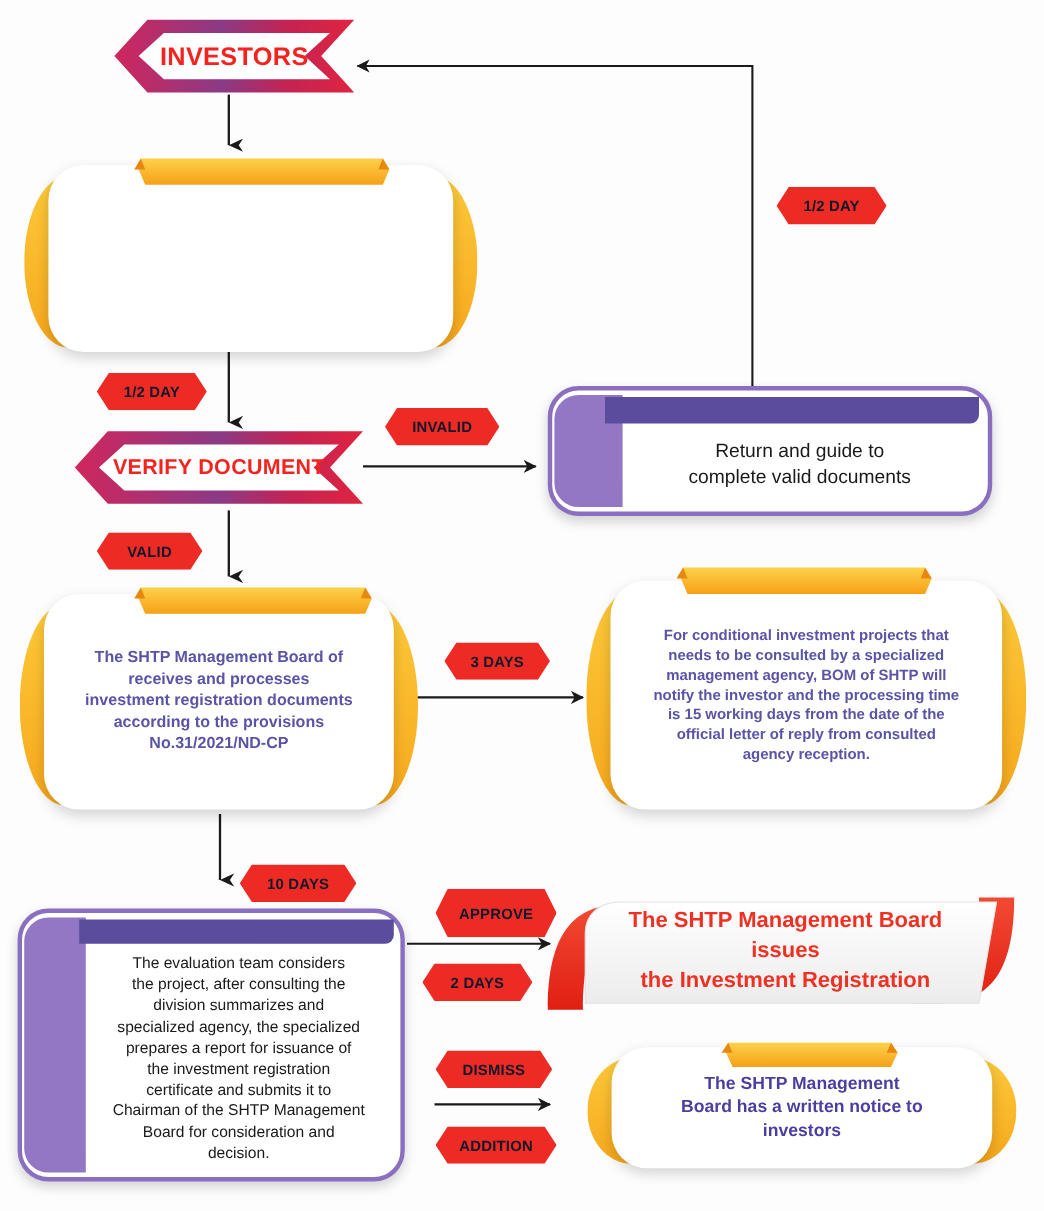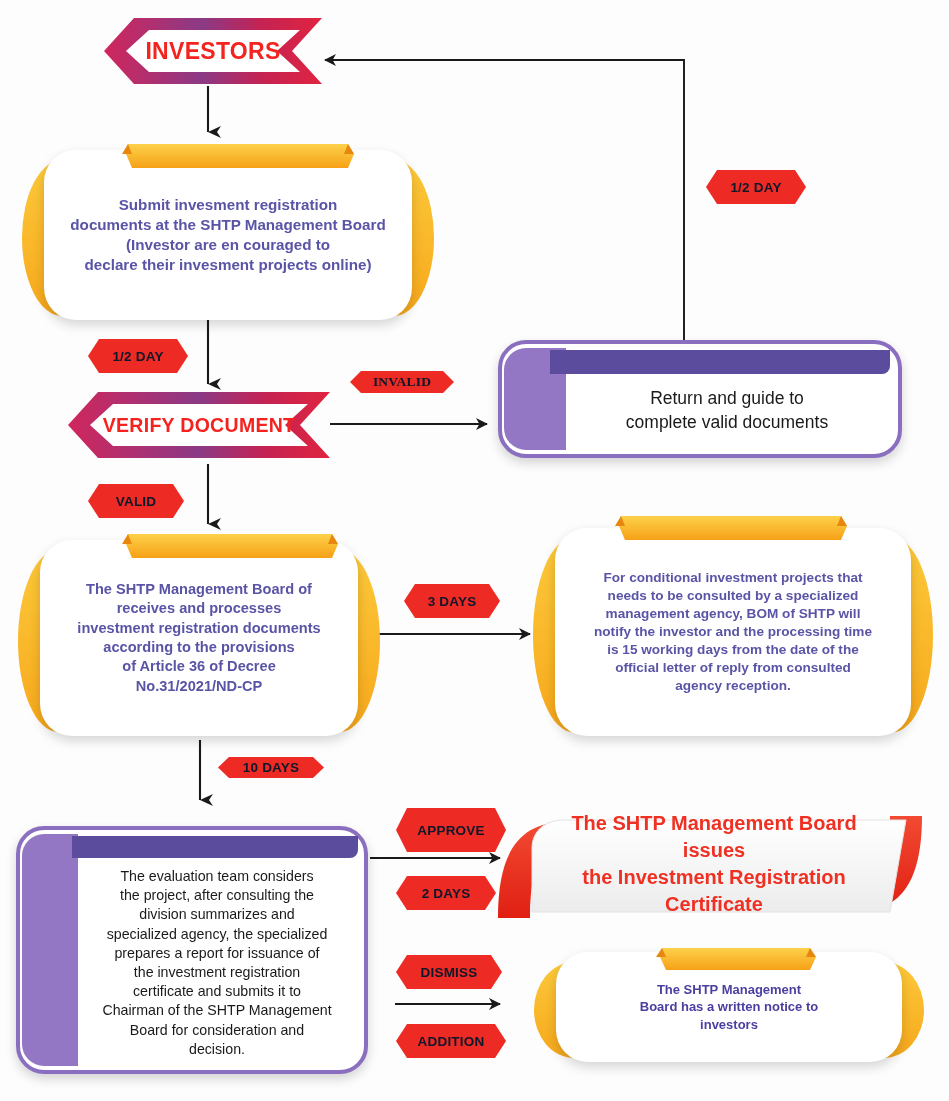--- a/index.html
+++ b/index.html
@@ -133,47 +133,39 @@
         <linearGradient id="rg1" x1="0" y1="0" x2="0" y2="1">
           <stop offset="0%" stop-color="#fdd14a"></stop>
             <stop offset="100%" stop-color="#f6a117"></stop>
         </linearGradient>
       </defs>
       <path d="M6,2 L226,2 L232,12 L226,26 L10,26 L4,12 Z" fill="url(#rg1)"></path>
       <path d="M6,2 L0,12 L10,12 Z" fill="#e8870f"></path>
       <path d="M226,2 L232,12 L222,12 Z" fill="#e8870f"></path>
     </svg>
   </div>
-  <div class="txt" style="font-size:15.2px;">
-    <div>
-      <div>Submit invesment registration</div>
-      <div>documents at the SHTP Management Board</div>
-      <div>(Investor are en couraged to</div>
-      <div>declare their invesment projects online)</div>
-    </div>
-  </div>
 </div>
 
 <div class="hexnode" style="left:68px;top:390px;width:262px;height:70px;">
   <svg width="262" height="70" viewBox="0 0 262 70">
     <defs>
       <linearGradient id="hexg2" x1="0" y1="0" x2="1" y2="0">
         <stop offset="0%" stop-color="#d0265c"></stop>
         <stop offset="50%" stop-color="#8b3a86"></stop>
         <stop offset="75%" stop-color="#c42353"></stop>
         <stop offset="100%" stop-color="#e02440"></stop>
       </linearGradient>
     </defs>
     <path d="M0,35 L30,2 L262,2 L232,35 L262,68 L30,68 Z" fill="url(#hexg2)"></path>
     <path d="M22,35 L45,14 L240,14 L217,35 L240,56 L45,56 Z" fill="#ffffff"></path>
   </svg>
   <div class="hextext" style="font-size:19.5px;">VERIFY DOCUMENT</div>
 </div>
 
-<div class="pcard" style="left:498px;top:340px;width:404px;height:118px;">
+<div class="pcard" style="left:498px;top:351px;width:404px;height:118px;">
   <div class="outline"></div>
   <div class="sideblock"></div>
   <div class="topbar" style="left:52px;right:12px;top:10px;"></div>
   <div class="txt" style="left:70px;right:16px;top:32px;bottom:8px;font-size:17.5px;">
     <div>
       <div>Return and guide to</div>
       <div>complete valid documents</div>
     </div>
   </div>
 </div>
@@ -188,21 +180,20 @@
       <path d="M6,2 L0,12 L10,12 Z" fill="#e8870f"></path>
       <path d="M210,2 L216,12 L206,12 Z" fill="#e8870f"></path>
     </svg>
   </div>
   <div class="txt" style="font-size:14.6px;">
     <div>
       <div>The SHTP Management Board of</div>
       <div>receives and processes</div>
       <div>investment registration documents</div>
       <div>according to the provisions</div>
-      <div>of Article 36 of Decree</div>
       <div>No.31/2021/ND-CP</div>
     </div>
   </div>
 </div>
 
 <div class="ycard" style="left:533px;top:528px;width:400px;height:208px;">
   <div class="arcL"></div>
   <div class="arcR"></div>
   <div class="white"></div>
   <div class="ribbon" style="left:82px;top:-14px;width:232px;">
@@ -262,37 +253,36 @@
 
     <path d="M434,8 C434,78 410,104 366,104 L340,104 C382,104 402,74 402,8 Z" fill="url(#wingg)"></path>
 
     <path d="M44,104 L44,40 C44,24 56,12 76,12 L418,12 L402,104 Z" fill="url(#bodyg)"></path>
     <path d="M44,104 L44,40 C44,24 56,12 76,12 L418,12 L402,104 Z" fill="none" stroke="#e3e3e3" stroke-width="1"></path>
   </svg>
   <div class="txt" style="font-size:20px;left:60px;right:52px;">
     <div>
       <div>The SHTP Management Board issues</div>
       <div>the Investment Registration</div>
-      <div>Certificate</div>
     </div>
   </div>
 </div>
 
 <div class="ycard" style="left:534px;top:952px;width:390px;height:110px;">
   <div class="arcL"></div>
   <div class="arcR"></div>
   <div class="white"></div>
   <div class="ribbon" style="left:122px;top:-6px;width:160px;">
     <svg width="160" height="28" viewBox="0 0 160 28">
       <path d="M6,2 L154,2 L160,11 L154,24 L10,24 L4,11 Z" fill="url(#rg1)"></path>
       <path d="M6,2 L0,11 L10,11 Z" fill="#e8870f"></path>
       <path d="M154,2 L160,11 L150,11 Z" fill="#e8870f"></path>
     </svg>
   </div>
-  <div class="txt" style="font-size:13px;color:#4a3fa0;">
+  <div class="txt" style="font-size:16px;color:#4a3fa0;">
     <div>
       <div>The SHTP Management</div>
       <div>Board has a written notice to</div>
       <div>investors</div>
     </div>
   </div>
 </div>
 
 <div class="badge" style="left:706px;top:170px;width:100px;height:34px;">
   <svg viewBox="0 0 100 34" preserveAspectRatio="none">
@@ -301,56 +291,56 @@
   <span style="font-size:13.5px;">1/2 DAY</span>
 </div>
 
 <div class="badge" style="left:88px;top:339px;width:100px;height:34px;">
   <svg viewBox="0 0 100 34" preserveAspectRatio="none">
       <path d="M0,17 L11,0 L89,0 L100,17 L89,34 L11,34 Z" fill="#ee2a24"></path>
     </svg>
   <span style="font-size:13.5px;">1/2 DAY</span>
 </div>
 
-<div class="badge" style="left:350px;top:371px;width:104px;height:22px;font-family:Liberation Serif, serif;">
+<div class="badge" style="left:350px;top:371px;width:104px;height:34px;">
   <svg viewBox="0 0 104 34" preserveAspectRatio="none">
       <path d="M0,17 L11,0 L93,0 L104,17 L93,34 L11,34 Z" fill="#ee2a24"></path>
     </svg>
   <span style="font-size:13.5px;">INVALID</span>
 </div>
 
 <div class="badge" style="left:88px;top:484px;width:96px;height:34px;">
   <svg viewBox="0 0 96 34" preserveAspectRatio="none">
       <path d="M0,17 L11,0 L85,0 L96,17 L85,34 L11,34 Z" fill="#ee2a24"></path>
     </svg>
   <span style="font-size:13.5px;">VALID</span>
 </div>
 
 <div class="badge" style="left:404px;top:584px;width:96px;height:34px;">
   <svg viewBox="0 0 96 34" preserveAspectRatio="none">
       <path d="M0,17 L11,0 L85,0 L96,17 L85,34 L11,34 Z" fill="#ee2a24"></path>
     </svg>
   <span style="font-size:13.5px;">3 DAYS</span>
 </div>
 
-<div class="badge" style="left:218px;top:757px;width:106px;height:21px;">
+<div class="badge" style="left:218px;top:786px;width:106px;height:34px;">
   <svg viewBox="0 0 106 34" preserveAspectRatio="none">
       <path d="M0,17 L11,0 L95,0 L106,17 L95,34 L11,34 Z" fill="#ee2a24"></path>
     </svg>
   <span style="font-size:13.5px;">10 DAYS</span>
 </div>
 
 <div class="badge" style="left:396px;top:808px;width:110px;height:44px;">
   <svg viewBox="0 0 110 34" preserveAspectRatio="none">
       <path d="M0,17 L11,0 L99,0 L110,17 L99,34 L11,34 Z" fill="#ee2a24"></path>
     </svg>
   <span style="font-size:13.5px;">APPROVE</span>
 </div>
 
-<div class="badge" style="left:396px;top:876px;width:100px;height:34px;">
+<div class="badge" style="left:384px;top:876px;width:100px;height:34px;">
   <svg viewBox="0 0 100 34" preserveAspectRatio="none">
       <path d="M0,17 L11,0 L89,0 L100,17 L89,34 L11,34 Z" fill="#ee2a24"></path>
     </svg>
   <span style="font-size:13.5px;">2 DAYS</span>
 </div>
 
 <div class="badge" style="left:396px;top:955px;width:106px;height:34px;">
   <svg viewBox="0 0 106 34" preserveAspectRatio="none">
       <path d="M0,17 L11,0 L95,0 L106,17 L95,34 L11,34 Z" fill="#ee2a24"></path>
     </svg>

